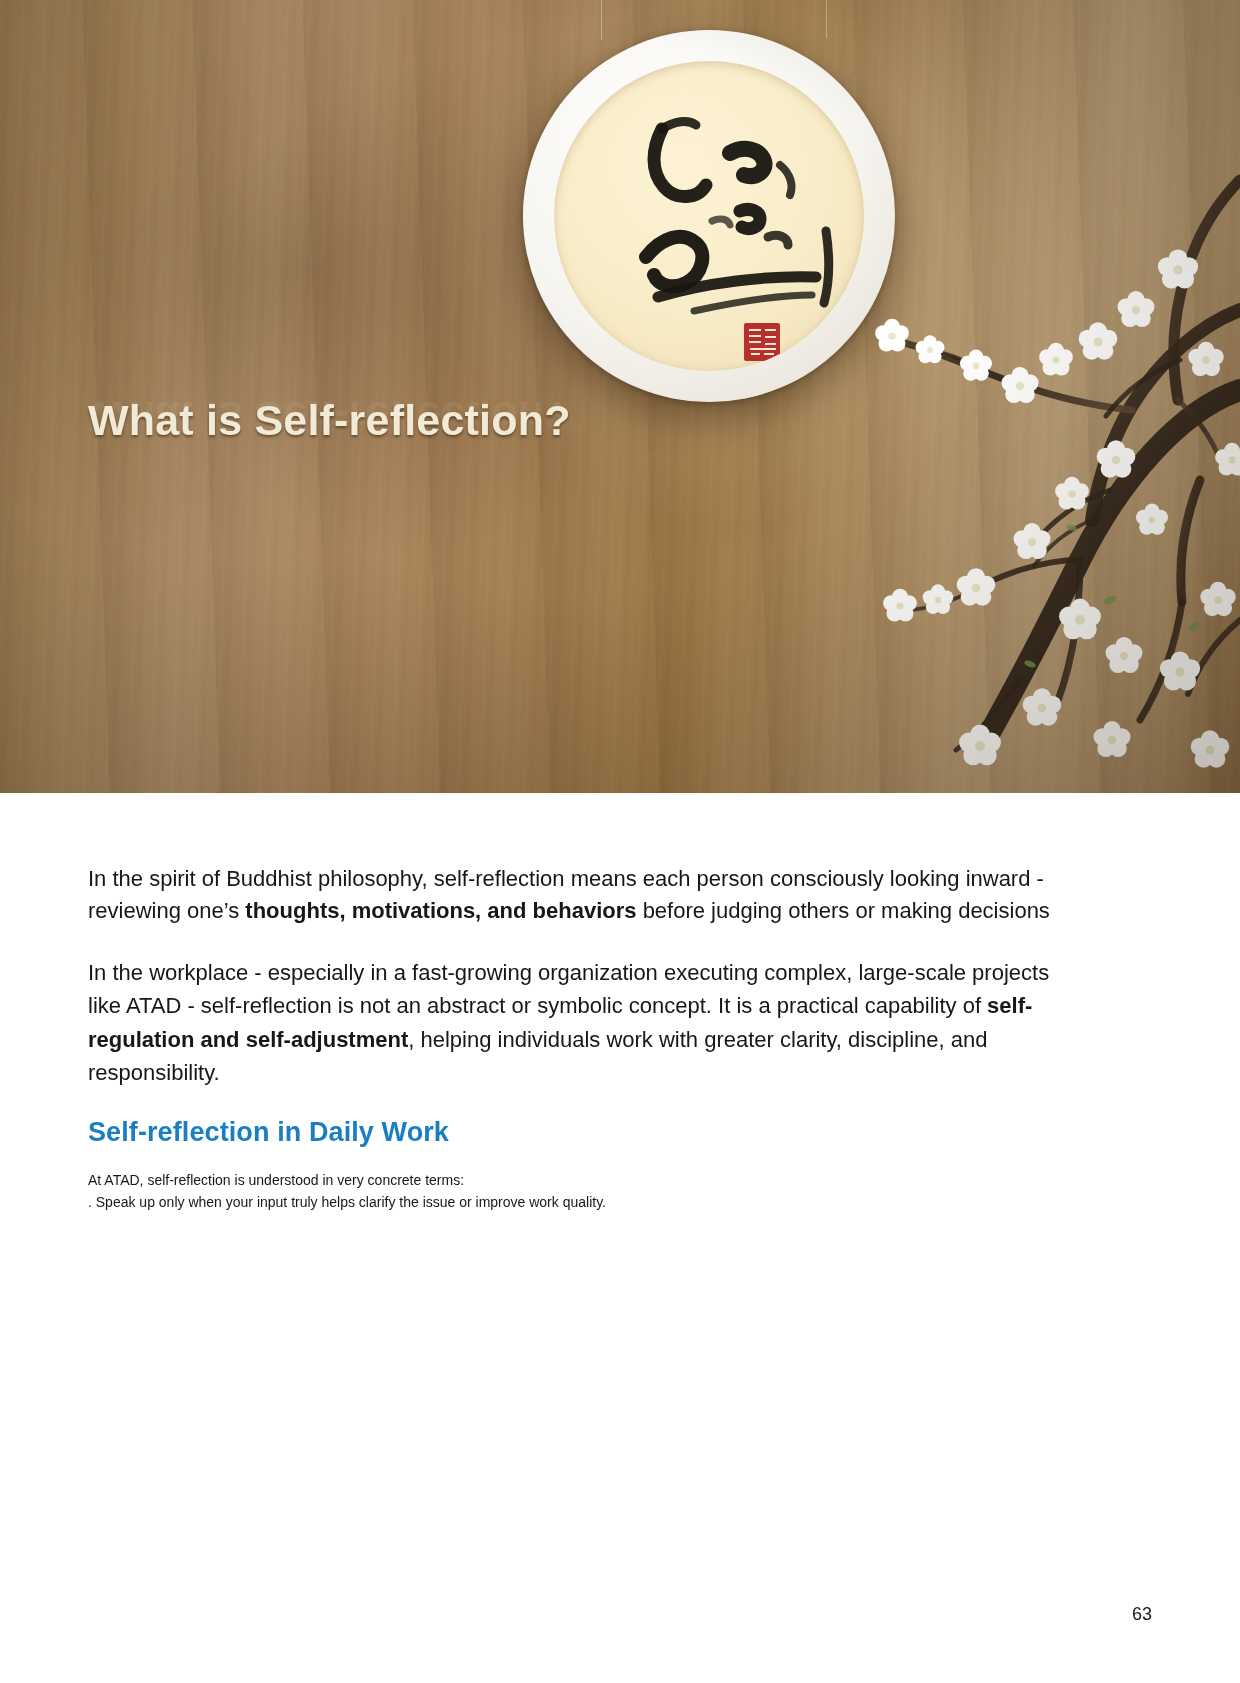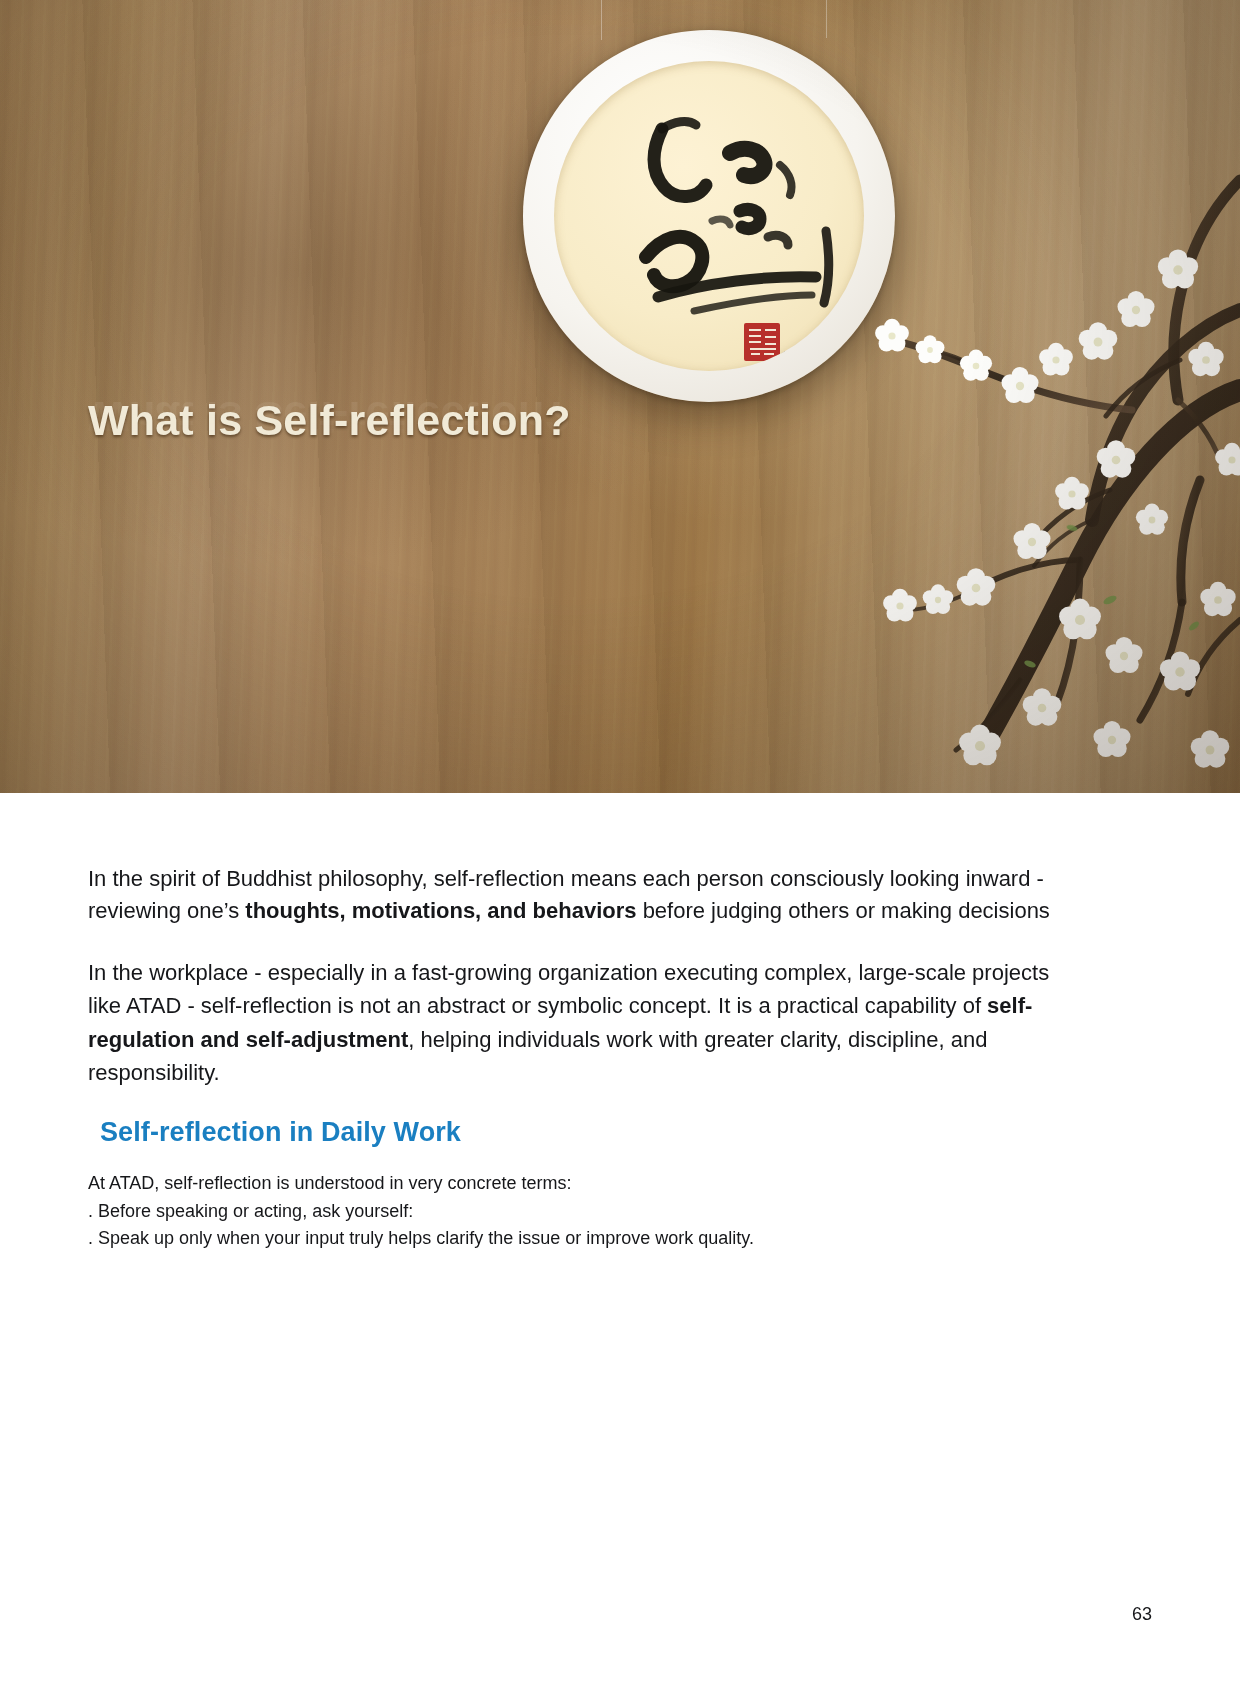--- a/index.html
+++ b/index.html
@@ -190,28 +190,28 @@
   p.para {
     margin: 0 0 28px 0;
     font-size: 22px;
     line-height: 1.47;
     color: #16171a;
     font-family: "Liberation Sans", sans-serif;
   }
   p.para.tight { line-height: 1.52; }
   .b { font-weight: bold; }
   h2.subhead {
-    margin: 6px 0 22px 12px;
+    margin: 6px 0 22px 0;
     font-size: 27px;
     font-weight: bold;
     color: #1a7fc1;
     letter-spacing: .1px;
   }
   .list-block {
-    font-size: 18px;
+    font-size: 14px;
     line-height: 1.52;
     color: #16171a;
   }
   .list-block .line { display: block; }
   .list-block .ital { font-style: italic; }
   .page-num {
     position: absolute;
     right: 88px;
     bottom: 58px;
     font-size: 18px;
@@ -541,19 +541,18 @@
   <div class="col">
 
     <p class="para"><span>In the spirit of Buddhist philosophy, self-reflection means each person consciously looking inward - reviewing one’s </span><span class="b">thoughts, motivations, and behaviors</span><span> before judging others or making decisions</span></p>
 
     <p class="para tight"><span>In the workplace - especially in a fast-growing organization executing complex, large-scale projects like ATAD - self-reflection is not an abstract or symbolic concept. It is a practical capability of </span><span class="b">self-regulation and self-adjustment</span><span>, helping individuals work with greater clarity, discipline, and responsibility.</span></p>
 
     <h2 class="subhead">Self-reflection in Daily Work</h2>
 
     <div class="list-block">
       <span class="line">At ATAD, self-reflection is understood in very concrete terms:</span>
-      <span class="line">. Before speaking or acting, ask yourself:</span>
       <span class="line">. Speak up only when your input truly helps clarify the issue or improve work quality.</span>
     </div>
   </div>
 
   <div class="page-num">63</div>
 </div>
 
 </body></html>

